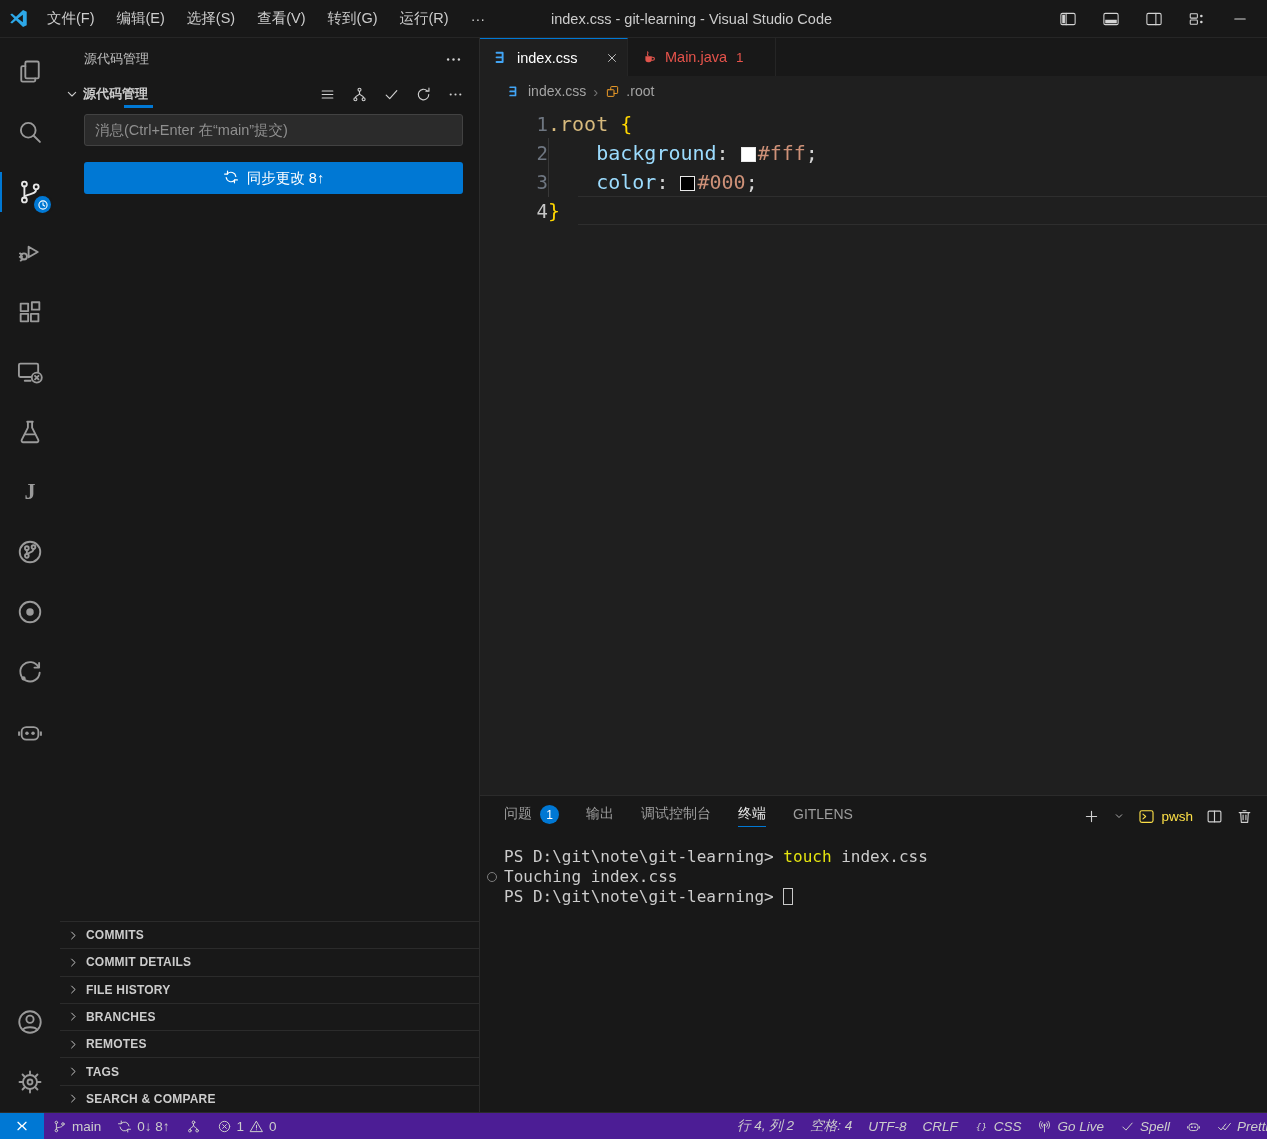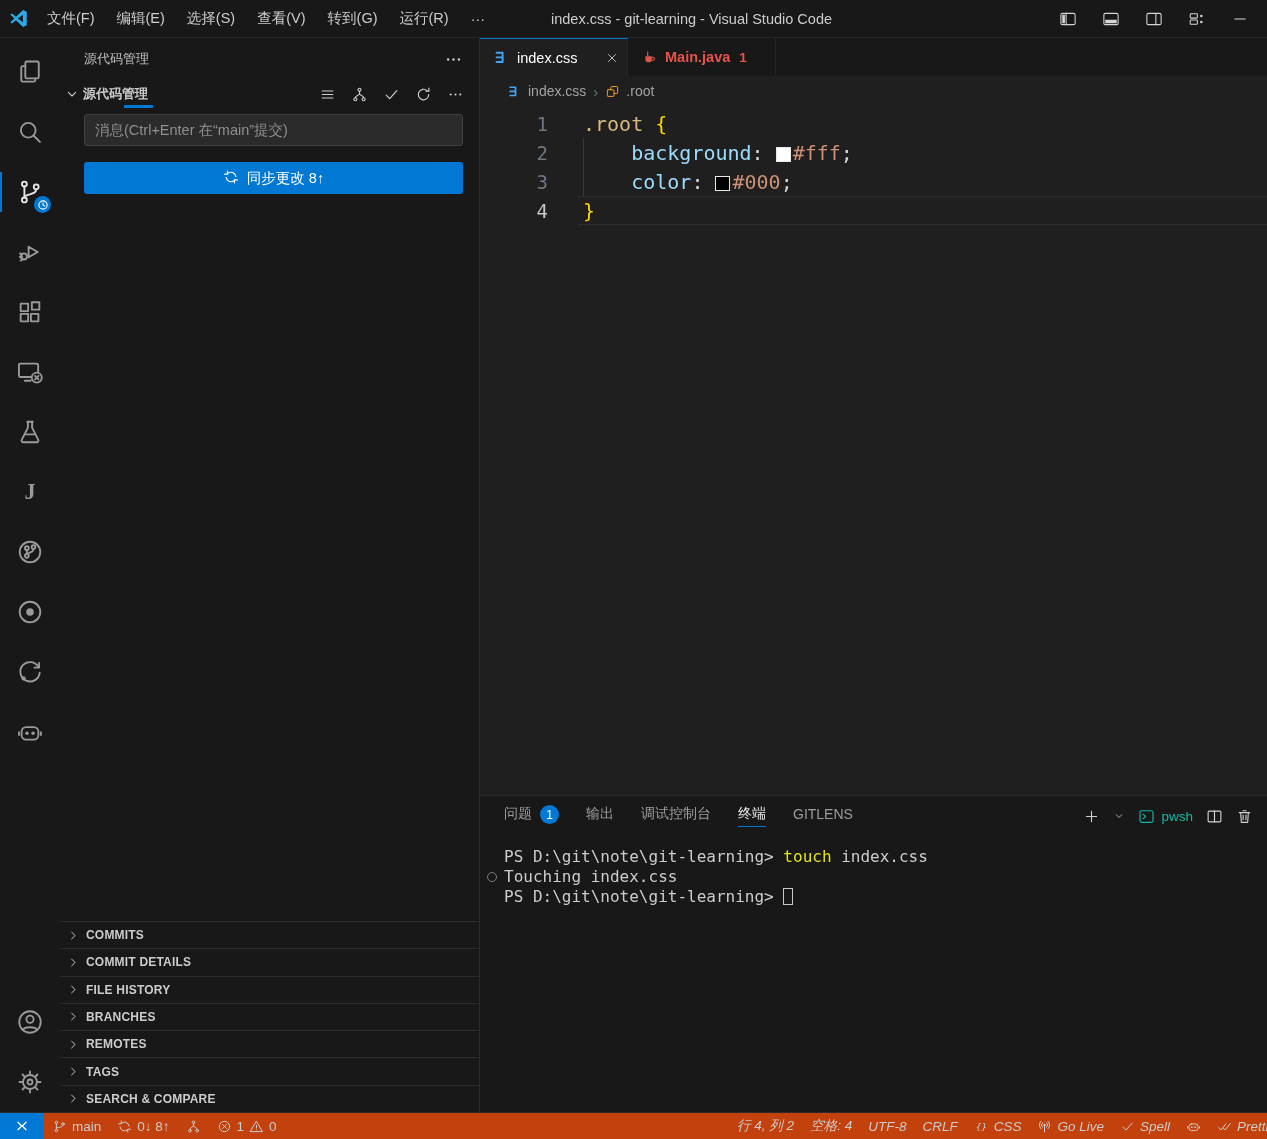--- a/index.html
+++ b/index.html
@@ -48,63 +48,63 @@
   .sb-sections { margin-top:auto; flex:none; }
   .sb-sec { height:27.3px; border-top:1px solid #2b2b2b; display:flex; align-items:center; padding-left:6px; gap:5px; cursor:pointer; }
   .sb-sec svg { width:15px; height:15px; color:#c5c5c5; flex:none; }
   .sb-sec .lbl { font-size:12px; font-weight:bold; color:#cccccc; letter-spacing:0.2px; }
 
   
   .editorcol { flex:1; display:flex; flex-direction:column; background:#1f1f1f; min-width:0; }
   .tabstrip { height:38px; flex:none; background:#181818; display:flex; }
   .tab { width:148px; flex:none; display:flex; align-items:center; gap:7px; padding:0 8px 0 13px; border-right:1px solid #252525; font-size:14.5px; color:#9d9d9d; cursor:pointer; }
   .tab.active { background:#1f1f1f; color:#ffffff; border-top:1px solid #0078d4; }
-  .tab.error { color:#e5534b;font-weight:bold; }
+  .tab.error { color:#e5534b; }
   .ficon svg { width:17px; height:17px; display:block; }
   .tclose { margin-left:auto; color:#c8c8c8; display:flex; }
   .tclose svg { width:14px; height:14px; }
   .tbadge { font-size:13.5px; margin-left:2px; }
 
   .breadcrumb { height:30px; flex:none; display:flex; align-items:center; padding-left:27px; gap:7px; font-size:14px; color:#a3a3a3; }
   .crumb { display:flex; align-items:center; gap:6px; }
   .breadcrumb .ficon svg { width:15px; height:15px; }
   .crumb-sep { color:#737373; font-size:15px; }
 
   .code { flex:1; min-height:0; font-family:"DejaVu Sans Mono","Liberation Mono",monospace; font-size:20px; padding-top:3px; }
   .code-line { height:29px; display:flex; align-items:center; position:relative; }
   .ln { width:68px; flex:none; text-align:right; color:#6e7681; font-size:19px; }
   .code-line.active .ln { color:#c6c6c6; }
-  .lc { margin-left:35px; white-space:pre; position:relative; color:#d4d4d4; }
+  .lc { white-space:pre; position:relative; color:#d4d4d4; }
   .lc.guide::before { content:''; position:absolute; left:0; top:-3px; bottom:-3px; width:1px; background:#383838; }
   .albox { position:absolute; left:98px; right:0; top:0; bottom:0; border-top:1px solid #2e2e2e; border-bottom:1px solid #2e2e2e; pointer-events:none; }
   .tk-sel{color:#d7ba7d} .tk-brace{color:#ffd700} .tk-prop{color:#9cdcfe}
   .tk-punc{color:#d4d4d4} .tk-val{color:#ce9178} .tk-plain{color:#d4d4d4}
   .swatch { display:inline-block; width:15px; height:15px; border:1px solid #e8e8e8; margin:0 2px -2px 0; }
 
   
   .panel { height:317px; flex:none; border-top:1px solid #2b2b2b; background:#181818; display:flex; flex-direction:column; }
   .panel-header { height:40px; flex:none; display:flex; align-items:center; padding:0 14px 0 24px; }
   .ptabs { display:flex; gap:27px; align-items:center; }
   .ptab { display:flex; align-items:center; gap:8px; font-size:14px; color:#9d9d9d; cursor:pointer; }
   .ptab .plabel { padding-bottom:3px; border-bottom:1px solid transparent; }
   .ptab.active { color:#e7e7e7; }
   .ptab.active .plabel { border-bottom:1px solid #0078d4; }
   .pbadge { min-width:19px; height:19px; border-radius:50%; background:#0078d4; color:#ffffff; font-size:12px; display:flex; align-items:center; justify-content:center; margin-bottom:3px; }
   .pactions { margin-left:auto; display:flex; align-items:center; gap:13px; color:#d0d0d0; }
   .pactions svg { width:17px; height:17px; display:block; }
   .pact-chev svg { width:12px; height:12px; }
-  .pwsh { display:flex; align-items:center; gap:6px; font-size:13.5px; color:#14b8a6; }
+  .pwsh { display:flex; align-items:center; gap:6px; font-size:13.5px; color:#fde047; }
   .terminal { flex:1; font-family:"DejaVu Sans Mono","Liberation Mono",monospace; font-size:16px; line-height:20px; color:#cccccc; padding:11px 0 0 24px; }
   .tline { position:relative; white-space:pre; }
   .tcmd { color:#e5e510; }
   .tdeco { position:absolute; left:-17px; top:5px; width:10px; height:10px; border:1px solid #7d7d7d; border-radius:50%; }
   .tcursor { display:inline-block; width:10px; height:17px; border:1px solid #c9c9c9; vertical-align:-3px; }
 
   
-  .statusbar { height:27px; flex:none; background:#c2410c; border-top:1px solid #2b2b2b; display:flex; align-items:center; font-size:13.5px; color:#cccccc; overflow:hidden; }
+  .statusbar { height:27px; flex:none; background:#4c1d95; border-top:1px solid #2b2b2b; display:flex; align-items:center; font-size:13.5px; color:#cccccc; overflow:hidden; }
   .sb-left, .sb-right { display:flex; height:100%; align-items:center; }
   .sb-right { margin-left:auto;font-style:italic; }
   .sbitem { display:flex; align-items:center; gap:5px; padding:0 8px; height:100%; cursor:pointer; white-space:nowrap; }
   .sbitem svg { width:15px; height:15px; flex:none; }
   .sbremote { background:#0078d4; color:#ffffff; width:44px; justify-content:center; padding:0; }
   .sbremote svg { width:16px; height:16px; }
   .clip { width:58px; overflow:hidden; padding-right:0; flex:none; }
 </style>
 </head>
 <body>

